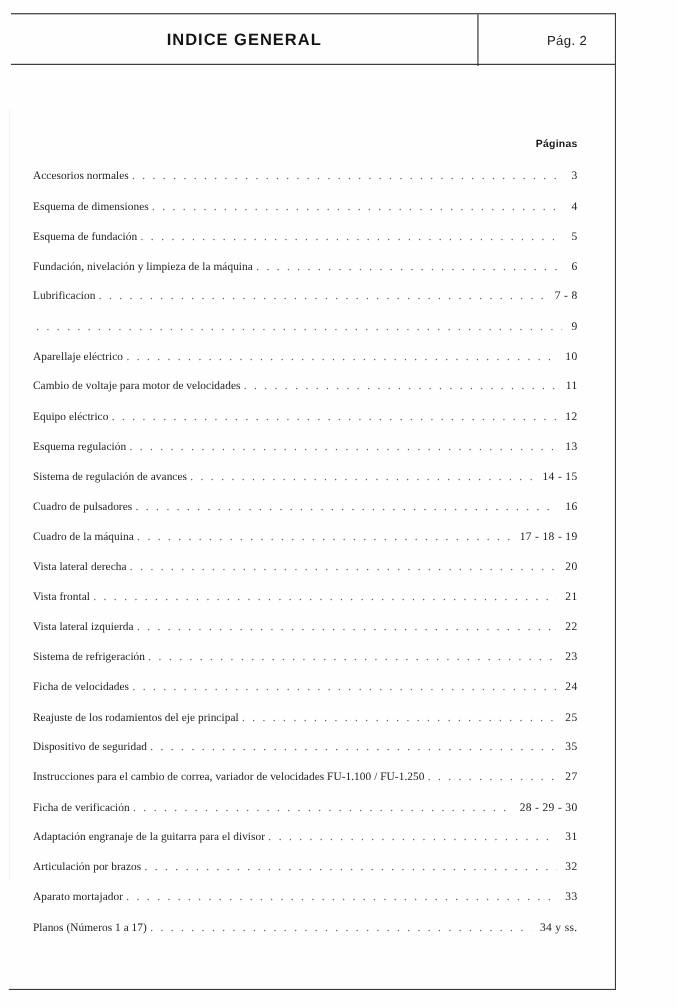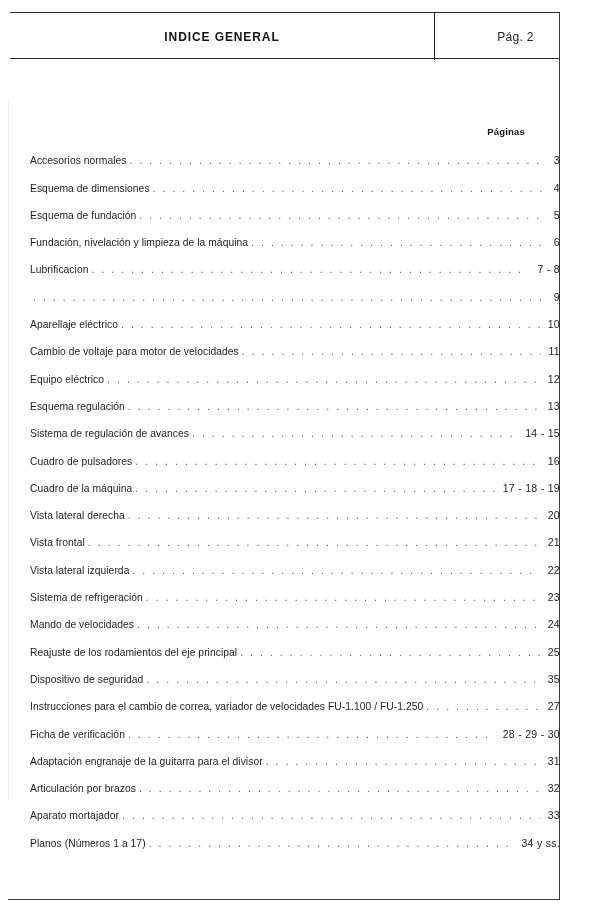--- a/index.html
+++ b/index.html
@@ -41,21 +41,21 @@
     position: absolute;
     left: 0;
     top: 0;
     width: 424px;
     height: 47px;
     display: flex;
     align-items: center;
     justify-content: center;
   }
   .header-title {
-    font-size: 12px;
+    font-size: 15px;
     font-weight: bold;
     letter-spacing: 0.9px;
     color: #141414;
   }
   .header-page-cell {
     position: absolute;
     left: 424px;
     top: 0;
     width: 126px;
     height: 47px;
@@ -124,21 +124,23 @@
 
   .toc-list {
     margin: 0;
     padding: 0;
     list-style: none;
   }
   .toc-row {
     position: relative;
     height: 27.3px;
     padding-left: 30px;
+    padding-right: 35px;
     box-sizing: border-box;
+    font-family: Liberation Serif, serif;
   }
   .toc-inner {
     display: flex;
     align-items: flex-end;
     width: 100%;
     height: 100%;
   }
   .toc-label {
     font-size: 10.3px;
     color: #1d1d1d;
@@ -303,21 +305,21 @@
         </li>
         <li class="toc-row">
           <div class="toc-inner">
             <span class="toc-label">Sistema de refrigeración</span>
             <span class="toc-dots">. . . . . . . . . . . . . . . . . . . . . . . . . . . . . . . . . . . . . . . . . . . . . . . . . . . . . . . . . . . . . . . . . . . . . . . . . . . . . . . . . . . . . . . . . . . . . . . . . . . . . . . . . . . . . . . . . . . . . . . . . . . . . . . . . . . . . . . . . . . . . . . . . . . . . . . . . . . . . . . . . . . . . . . . . . . . . . . . . . . . . . . . . . . . . . . . . . . . . . . . . . . . . . . . . . . . . . . . . . . . . . . . . . . . . . . . . . . . . . . . . . . . . . . . . . . . . . . . . . . . . . . . . . . . . . . . . . . . . . . . .</span>
             <span class="toc-num">23</span>
           </div>
         </li>
         <li class="toc-row">
           <div class="toc-inner">
-            <span class="toc-label">Mando de velocidades</span>
+            <span class="toc-label">Ficha de velocidades</span>
             <span class="toc-dots">. . . . . . . . . . . . . . . . . . . . . . . . . . . . . . . . . . . . . . . . . . . . . . . . . . . . . . . . . . . . . . . . . . . . . . . . . . . . . . . . . . . . . . . . . . . . . . . . . . . . . . . . . . . . . . . . . . . . . . . . . . . . . . . . . . . . . . . . . . . . . . . . . . . . . . . . . . . . . . . . . . . . . . . . . . . . . . . . . . . . . . . . . . . . . . . . . . . . . . . . . . . . . . . . . . . . . . . . . . . . . . . . . . . . . . . . . . . . . . . . . . . . . . . . . . . . . . . . . . . . . . . . . . . . . . . . . . . . . . . . .</span>
             <span class="toc-num">24</span>
           </div>
         </li>
         <li class="toc-row">
           <div class="toc-inner">
             <span class="toc-label">Reajuste de los rodamientos del eje principal</span>
             <span class="toc-dots">. . . . . . . . . . . . . . . . . . . . . . . . . . . . . . . . . . . . . . . . . . . . . . . . . . . . . . . . . . . . . . . . . . . . . . . . . . . . . . . . . . . . . . . . . . . . . . . . . . . . . . . . . . . . . . . . . . . . . . . . . . . . . . . . . . . . . . . . . . . . . . . . . . . . . . . . . . . . . . . . . . . . . . . . . . . . . . . . . . . . . . . . . . . . . . . . . . . . . . . . . . . . . . . . . . . . . . . . . . . . . . . . . . . . . . . . . . . . . . . . . . . . . . . . . . . . . . . . . . . . . . . . . . . . . . . . . . . . . . . . .</span>
             <span class="toc-num">25</span>
           </div>

